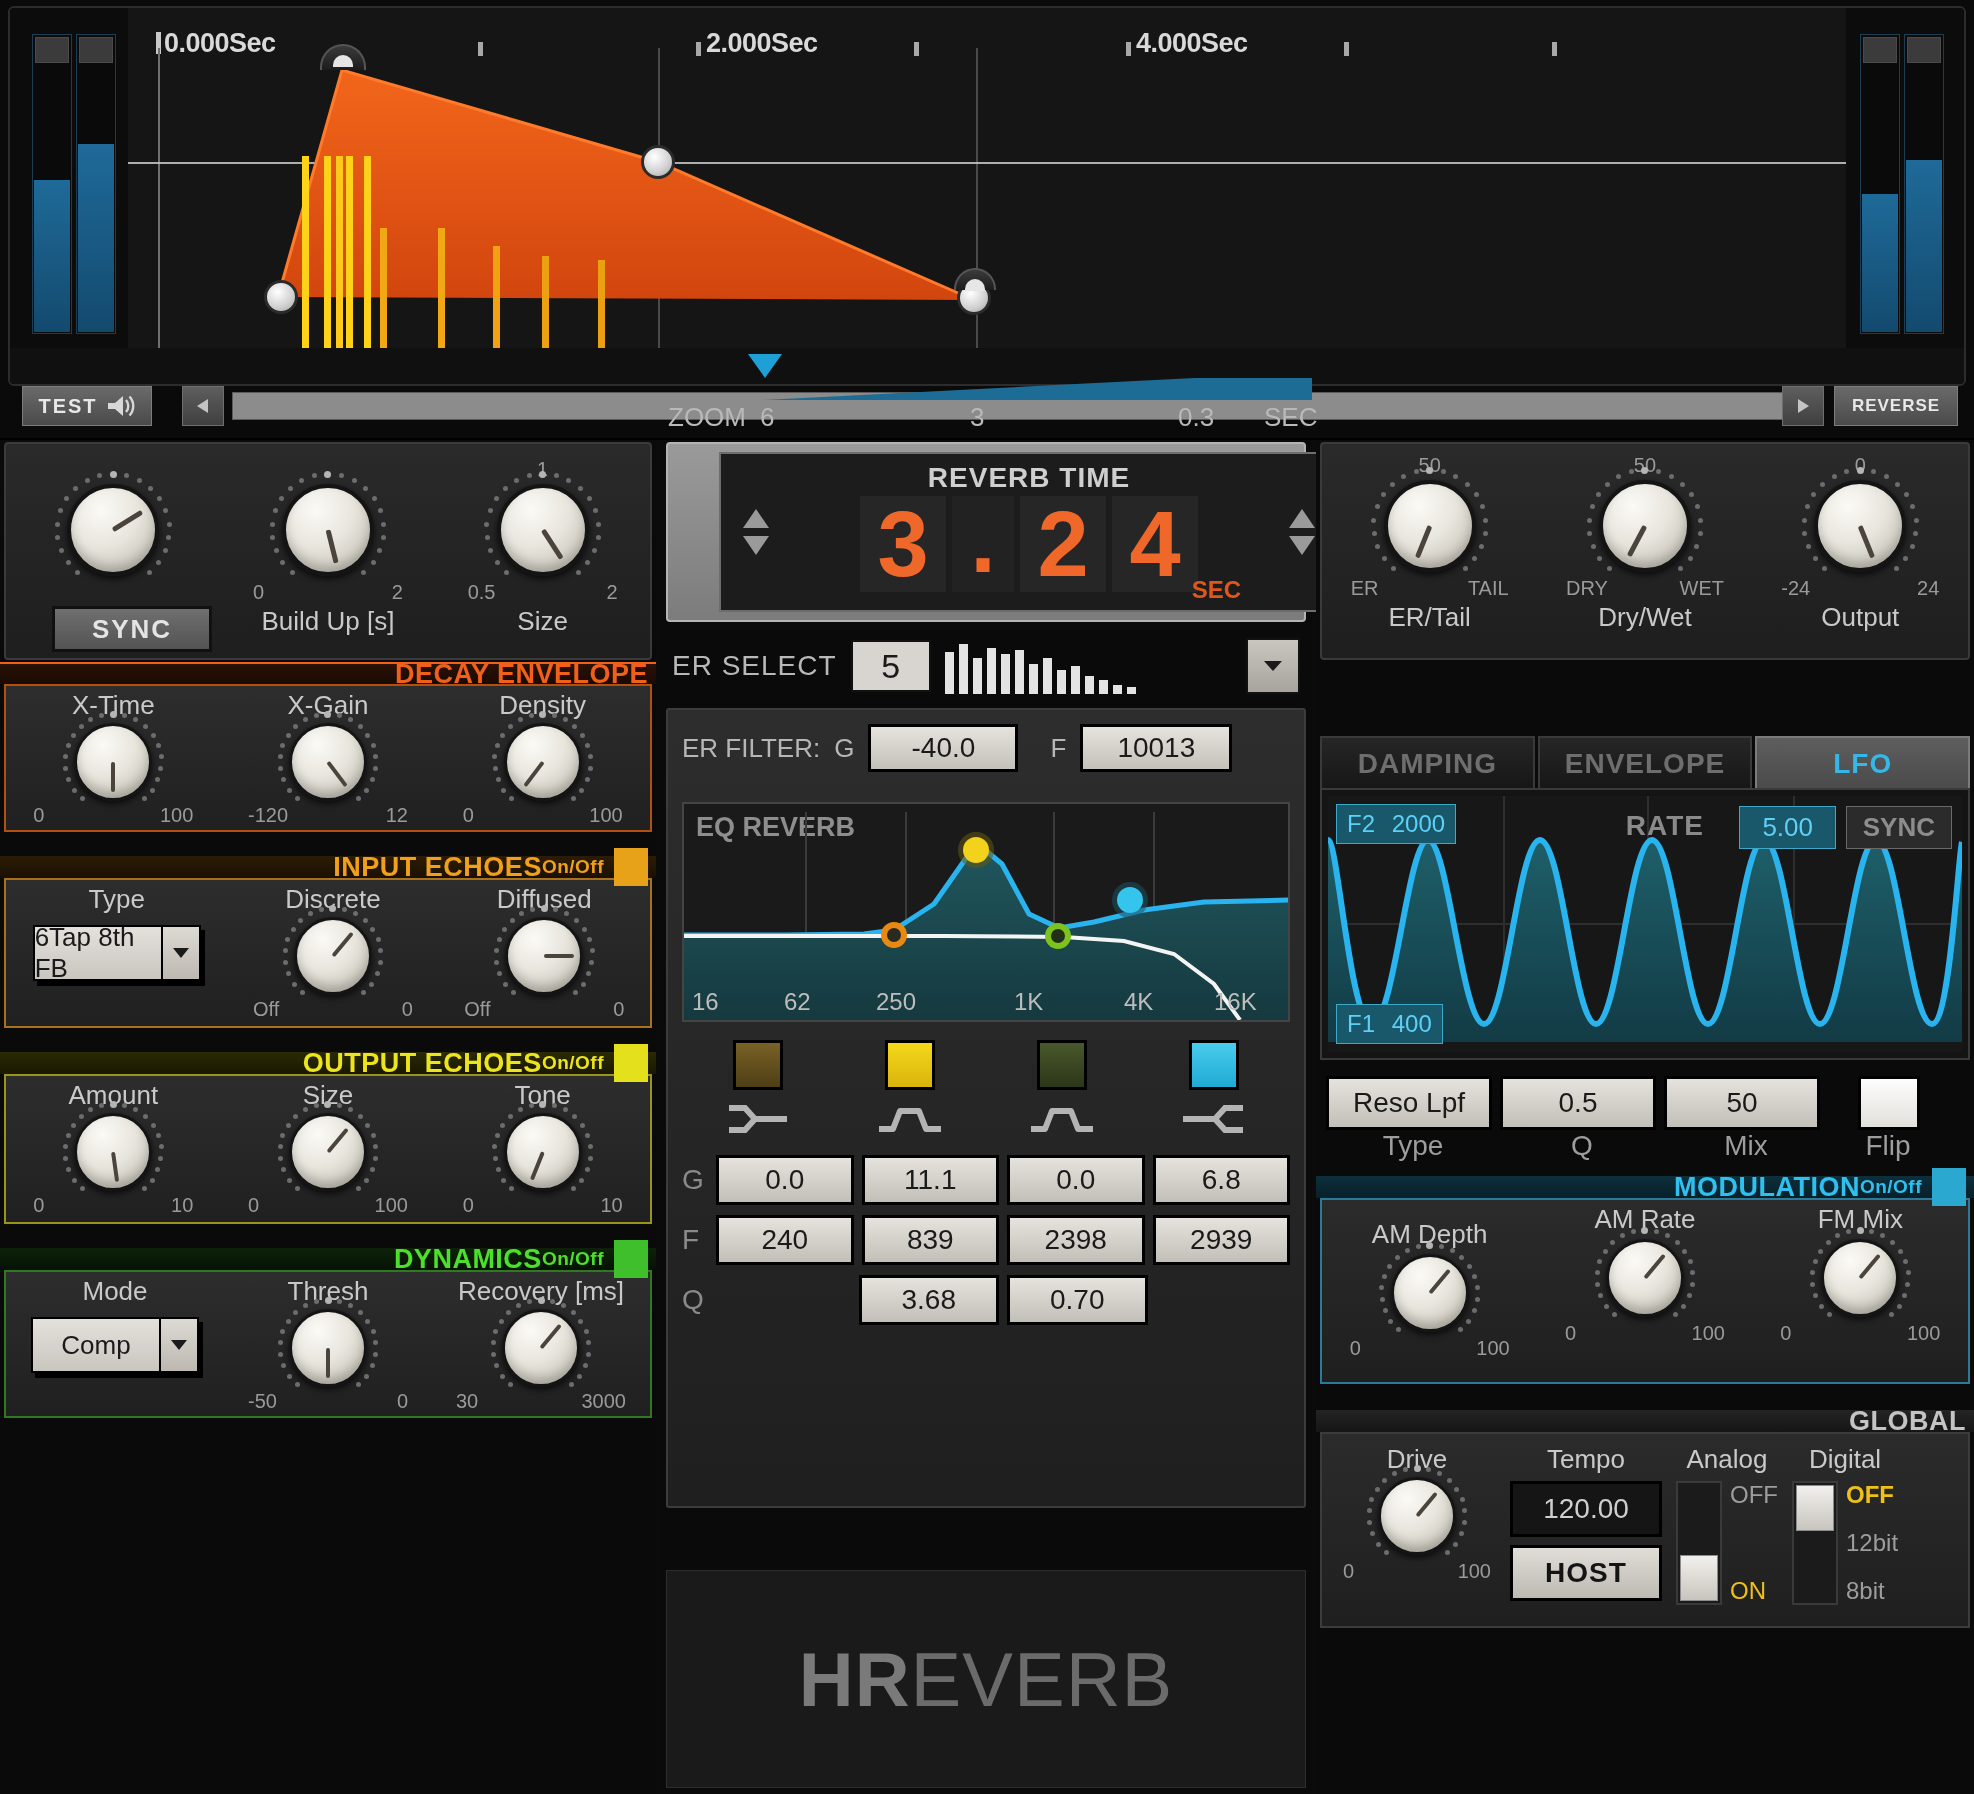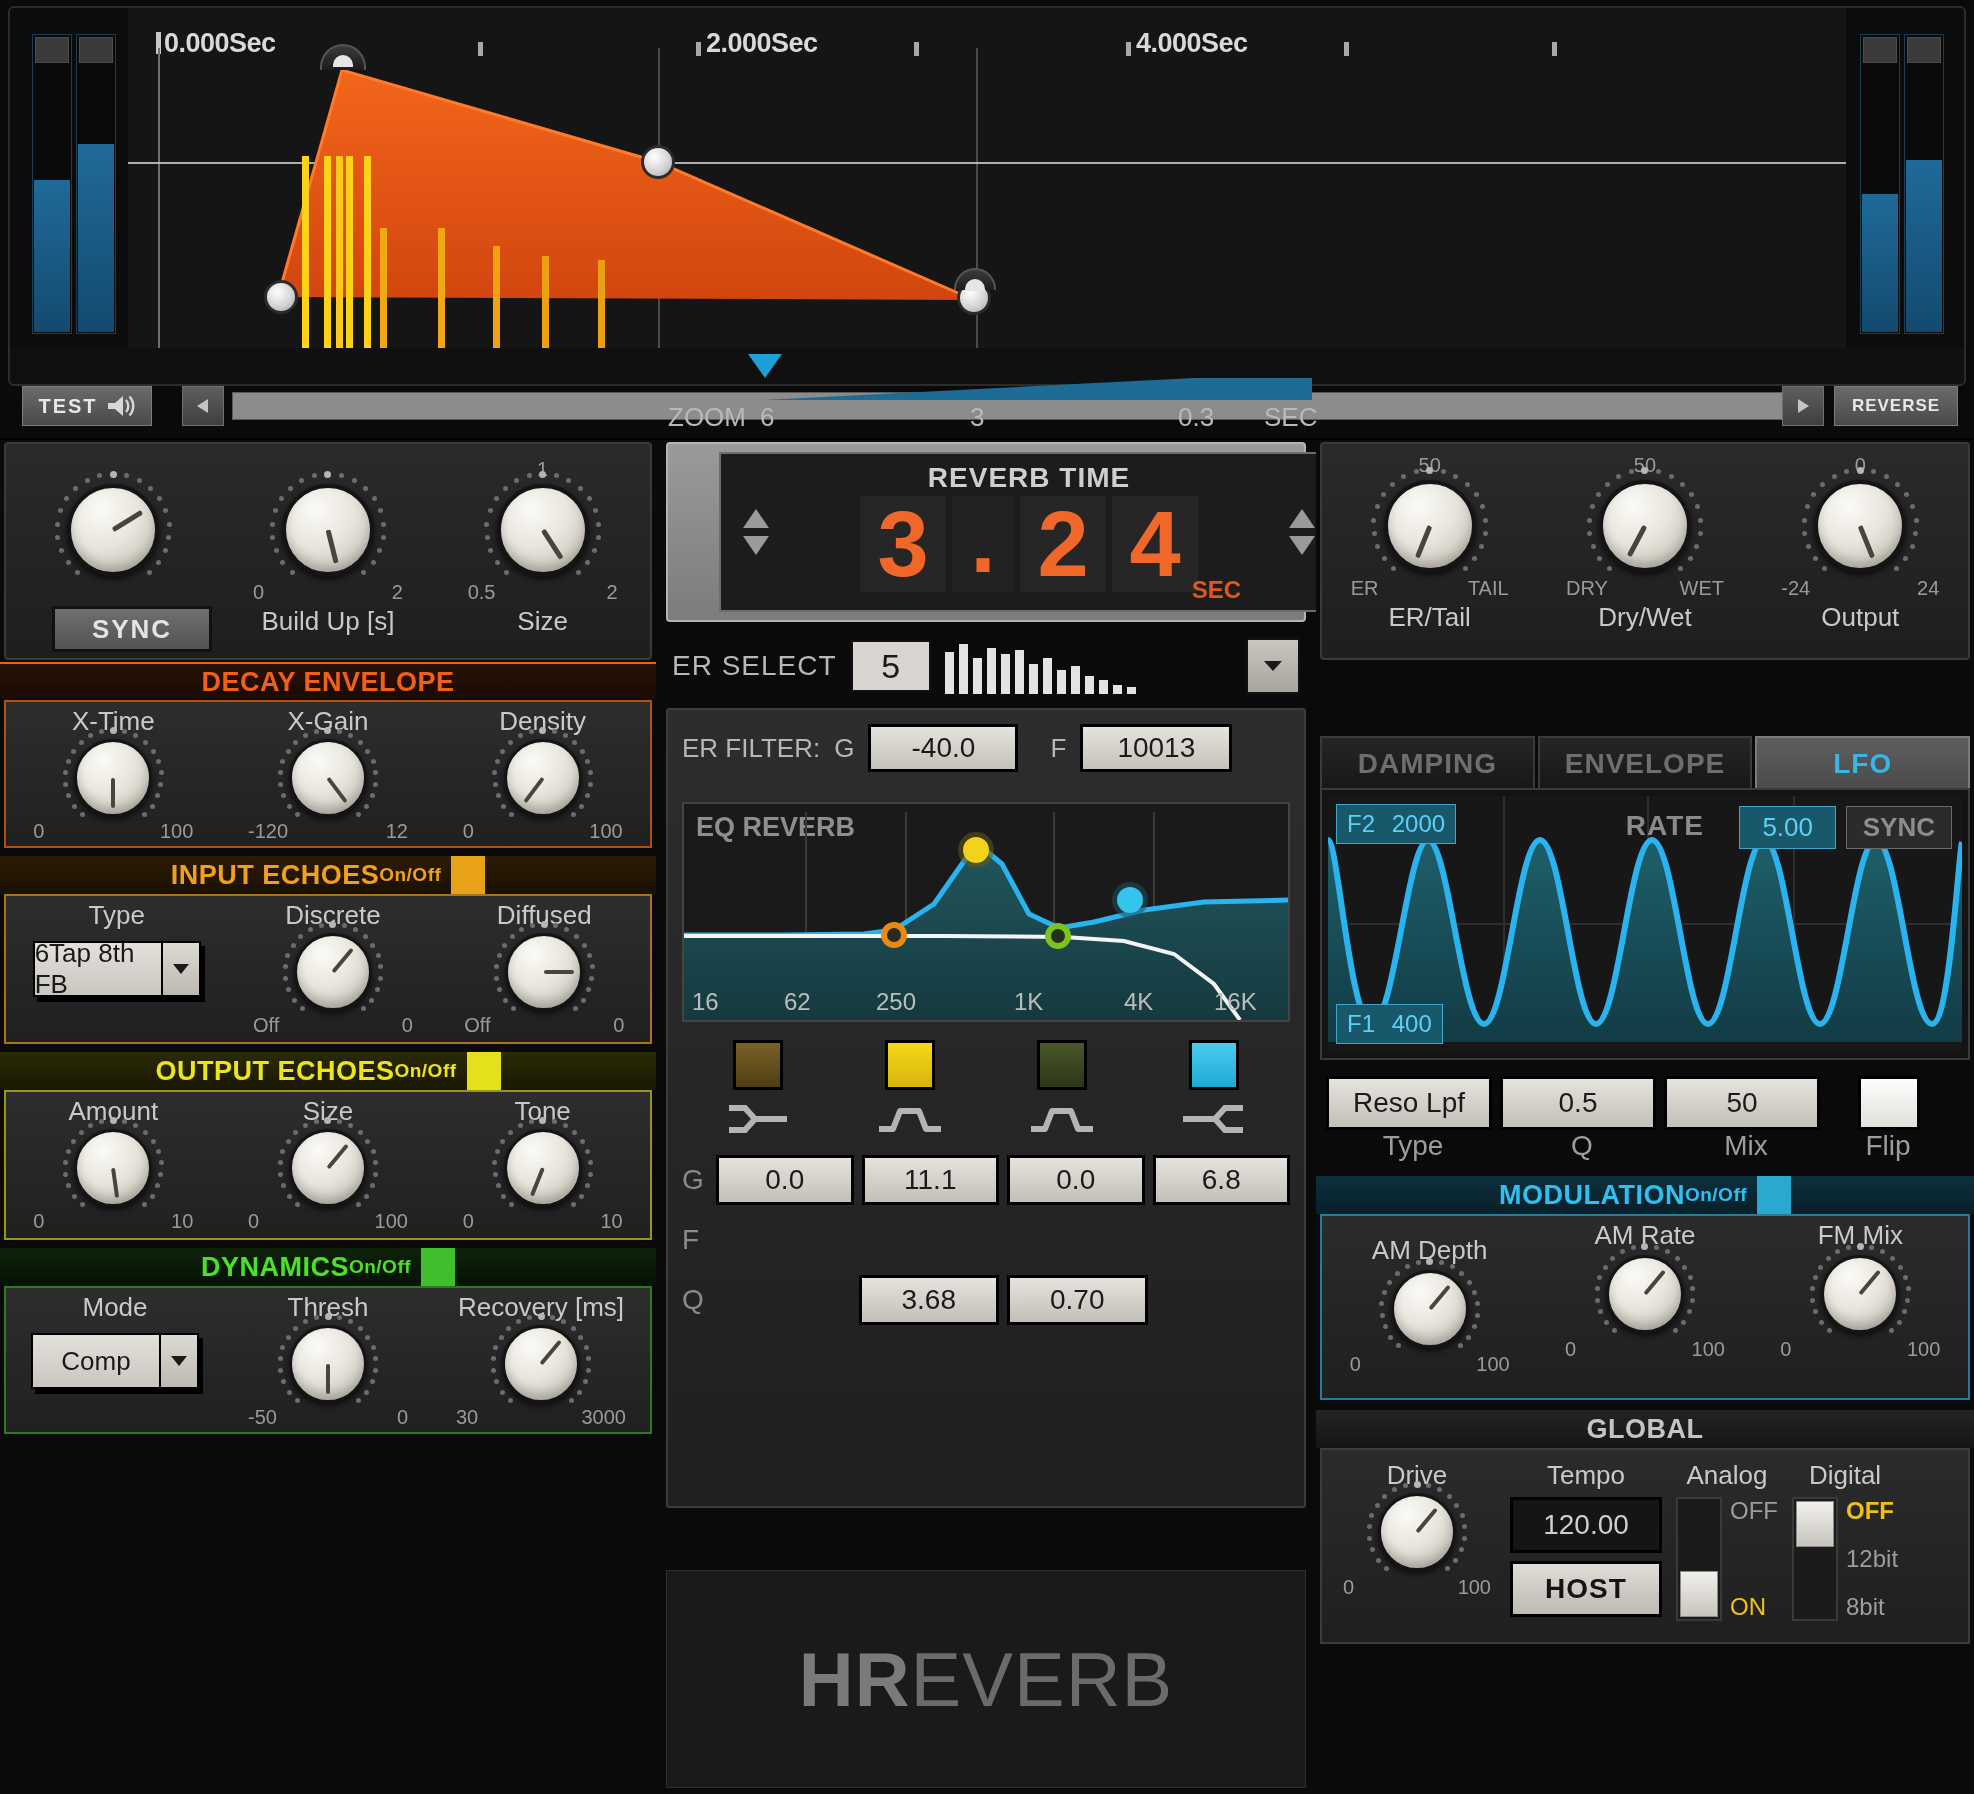--- a/index.html
+++ b/index.html
@@ -134,21 +134,21 @@
   }
   .dots i.big{ width:7px; height:7px; margin:-3.5px 0 0 -3.5px; background:#b5b5b5; }
   .klabel{ font-size:26px; color:#c9c9c9; margin-top:4px; }
   .kscale{
     position:absolute; bottom:-2px; left:0; right:0;
     display:flex; justify-content:space-between; font-size:20px; color:#9a9a9a;
   }
   .ktop{ font-size:20px; color:#9a9a9a; margin-bottom:2px; height:24px;}
 
   .sechead{
-    height:38px; display:flex; align-items:center; justify-content:center;
+    height:22px; display:flex; align-items:center; justify-content:flex-end;
     padding:9px 8px; font-size:27px; font-weight:bold; letter-spacing:.5px;
   }
   .onoff-txt{ font-size:19px; font-weight:bold; }
   .onoff-led{ width:34px; height:38px; }
 
   .dropdown{
     position:relative; display:flex; height:56px; width:168px;
     border:2px solid #000;
     background:linear-gradient(180deg,#e4e1dc,#c9c6c0);
     box-shadow:4px 5px 0 #000;
@@ -1153,20 +1153,26 @@
           <div class="gfq-key">G</div>
           <div class="gfq-cells">
             <div class="gfq-cell">0.0</div>
             <div class="gfq-cell">11.1</div>
             <div class="gfq-cell">0.0</div>
             <div class="gfq-cell">6.8</div>
           </div>
         </div>
         <div class="gfq-row">
           <div class="gfq-key">F</div>
+          <div class="gfq-cells">
+            <div class="gfq-cell">240</div>
+            <div class="gfq-cell">839</div>
+            <div class="gfq-cell">2398</div>
+            <div class="gfq-cell">2939</div>
+          </div>
         </div>
         <div class="gfq-row">
           <div class="gfq-key">Q</div>
           <div class="gfq-cells">
             <div class="gfq-cell empty"></div>
             <div class="gfq-cell">3.68</div>
             <div class="gfq-cell">0.70</div>
             <div class="gfq-cell empty"></div>
           </div>
         </div>

